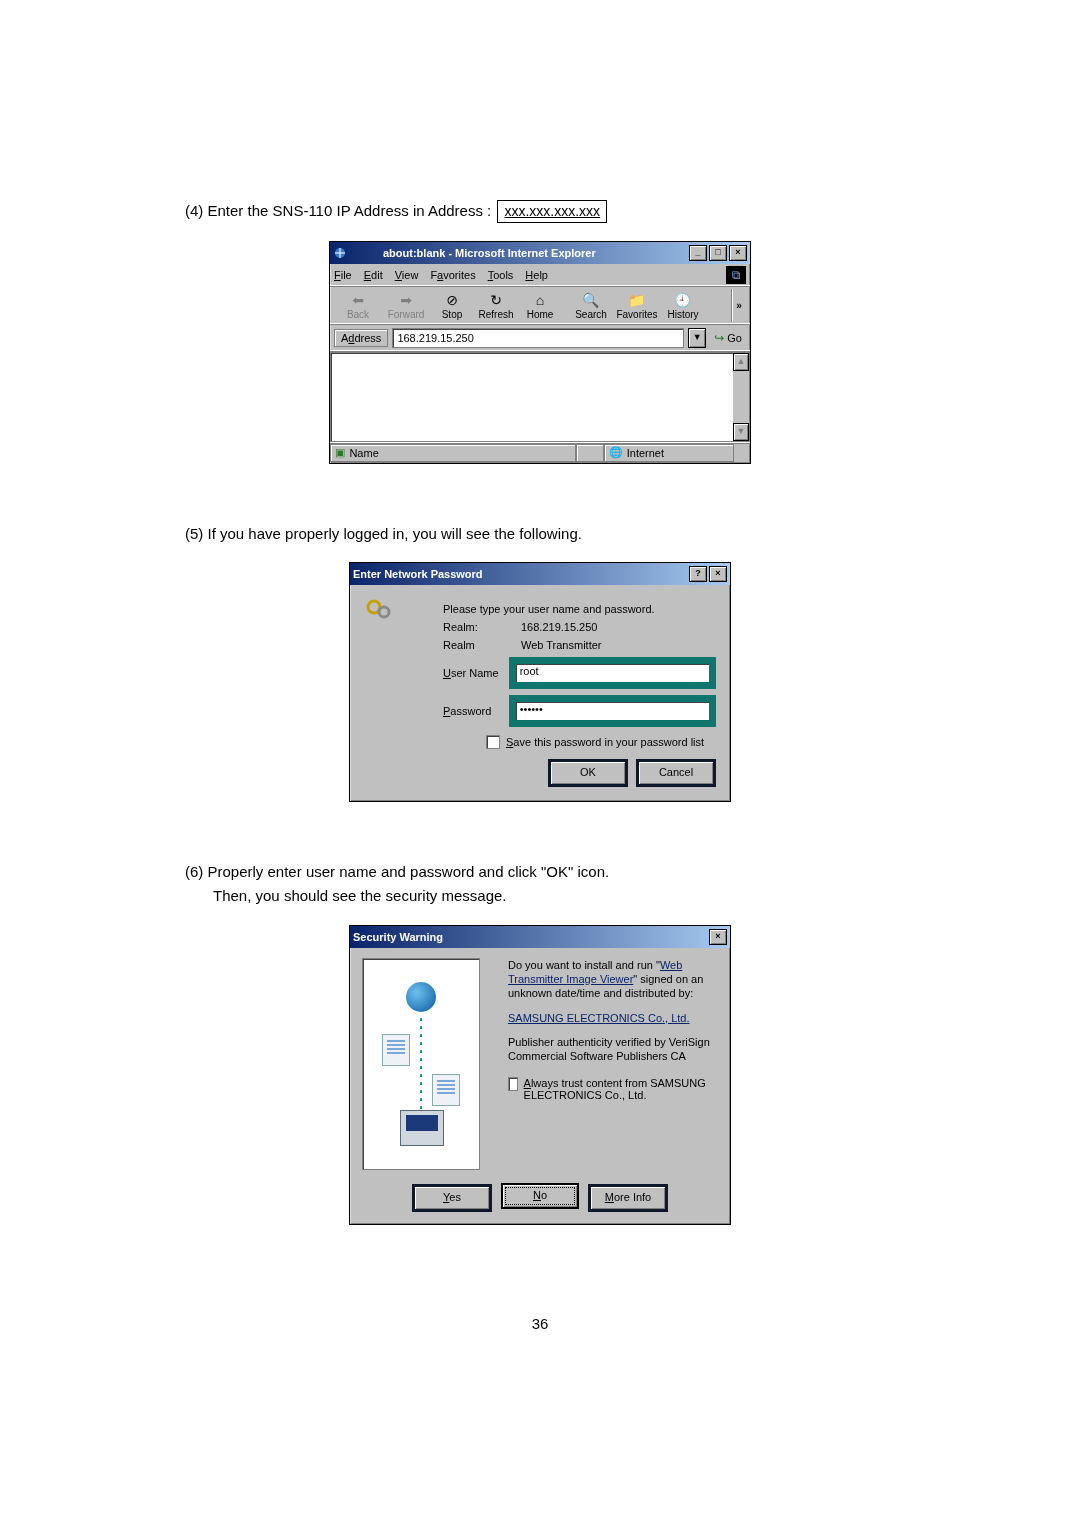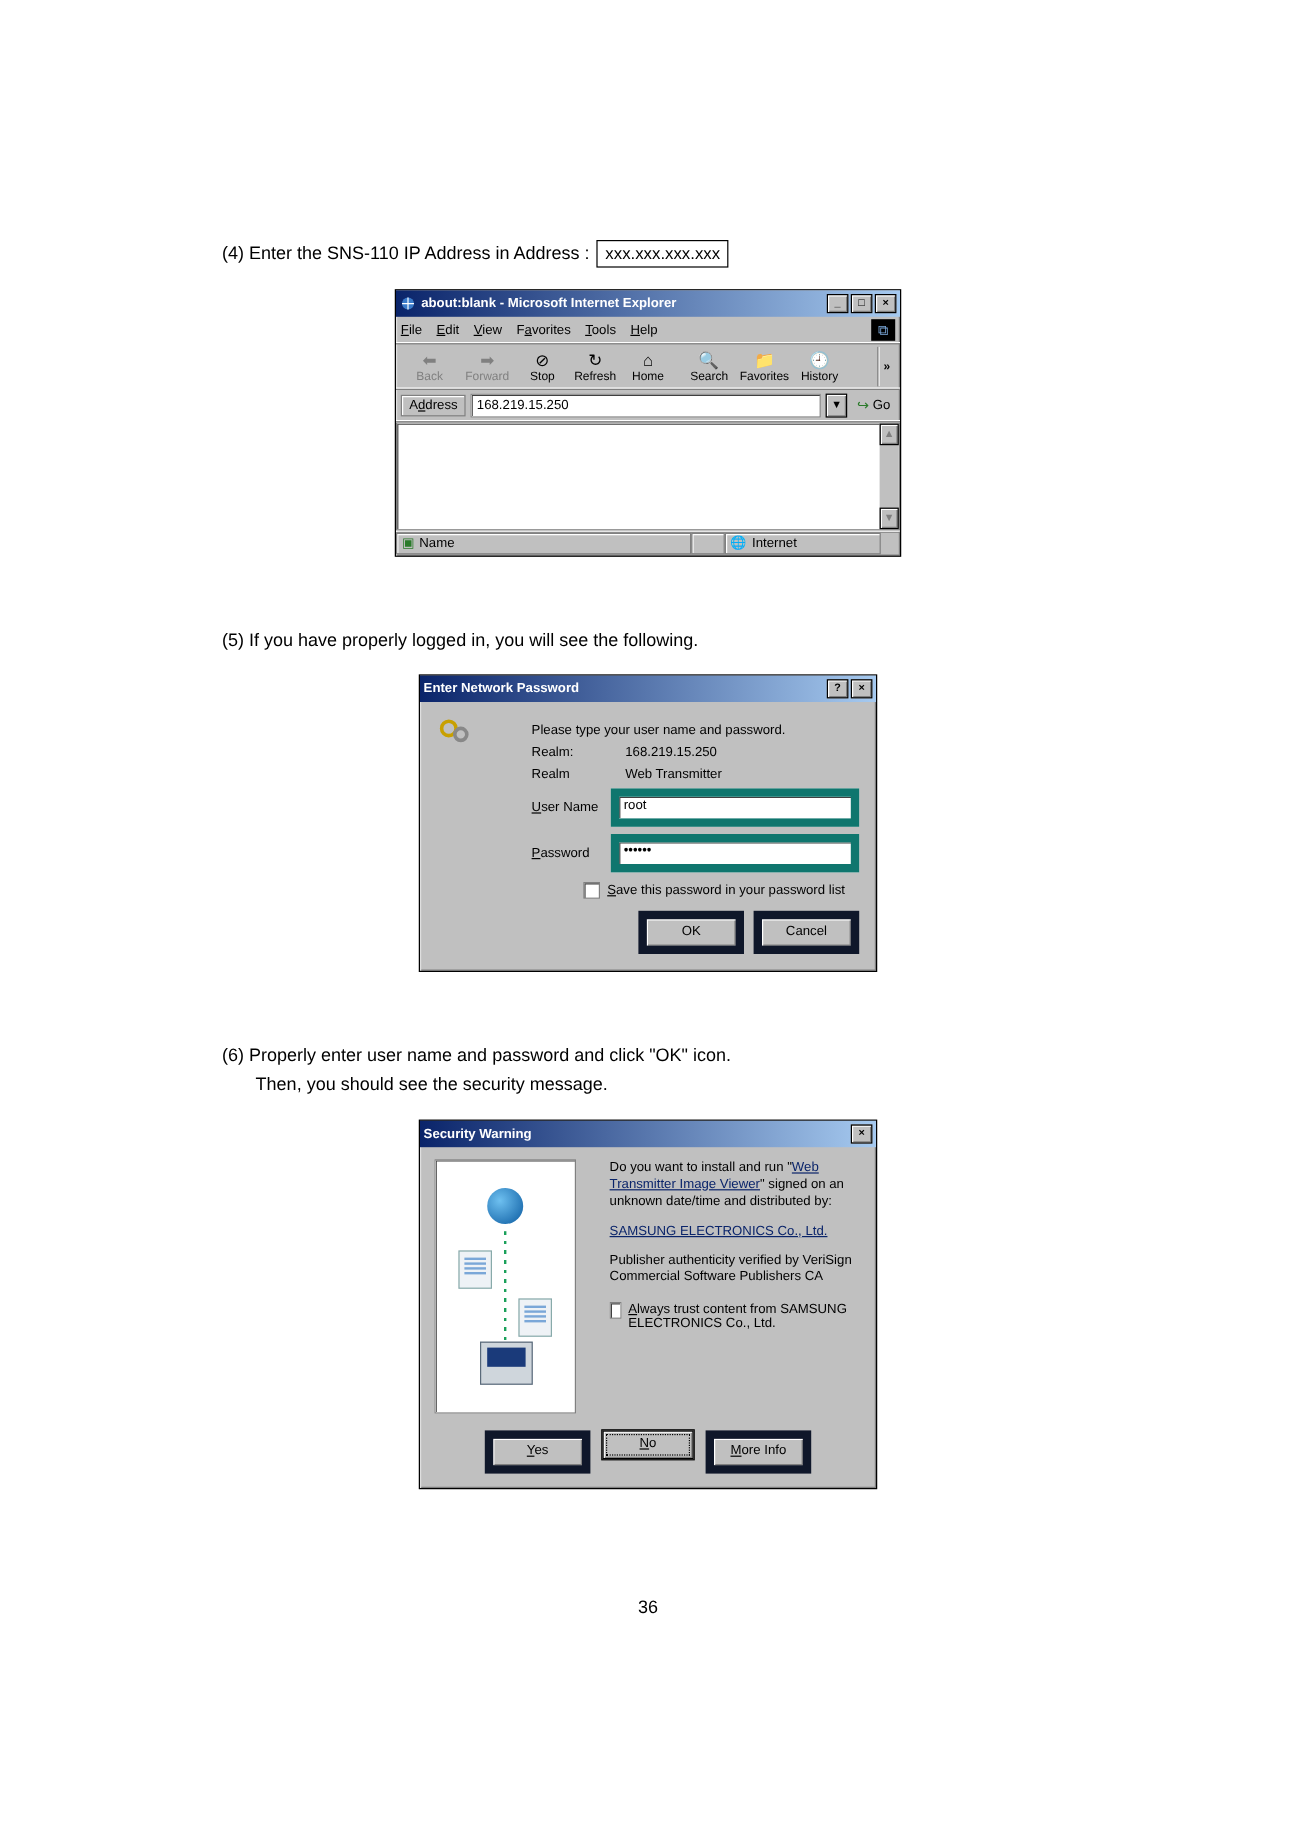--- a/index.html
+++ b/index.html
@@ -16,39 +16,41 @@
   .instr {
     margin: 0 0 18px 0;
     line-height: 1.35;
   }
   .ip-box {
     display: inline-block;
     border: 1px solid #000;
     padding: 1px 6px;
     font-size: 14px;
     margin-left: 2px;
+    text-decoration: underline;
   }
 
   
   .win {
     margin: 14px auto 60px auto;
     background: #c0c0c0;
     border: 1px solid #000;
     box-shadow: inset 1px 1px 0 #dfdfdf, inset -1px -1px 0 #808080;
     font-family: Tahoma, Arial, sans-serif;
     font-size: 11px;
     color: #000;
   }
   .titlebar {
     background: linear-gradient(to right, #0a246a, #a6caf0);
     color: #fff;
     padding: 2px 3px;
     display: flex;
     align-items: center;
     height: 18px;
+    gap: 32px;
   }
   .titlebar .t-icon {
     width: 14px; height: 14px;
     margin-right: 4px;
     display: flex; align-items:center; justify-content:center;
   }
   .titlebar .title-text { flex: 1; font-weight: bold; font-size: 11px; }
   .titlebar .sysbtns { display: flex; gap: 2px; }
   .sysbtn {
     width: 16px; height: 14px;
@@ -196,21 +198,21 @@
   .pw-main { margin-left: 44px; }
   .chk-row { display:flex;align-items:center;gap:6px; margin:8px 0 10px 78px; }
   .chk {
     width:12px;height:12px;background:#fff;
     border:1px solid #808080; box-shadow: inset 1px 1px 0 #404040;
   }
   .dlg-btns { display:flex; justify-content:flex-end; gap:8px; margin-left:44px; }
   .btn9x {
     width: 74px; height: 22px;
     background:#c0c0c0;
-    border:7px solid #0f172a;
+    border:3px solid #0f172a;
     box-shadow: inset 1px 1px 0 #fff, inset -1px -1px 0 #808080;
     text-align:center; line-height:20px; font-size:11px;
   }
   .btn9x.default { box-shadow: inset 1px 1px 0 #fff, inset -1px -1px 0 #808080, 0 0 0 1px #000; border:1px solid #000; outline:1px dotted #000; outline-offset:-4px; }
 
   
   .sec-dlg { width: 380px; margin-bottom: 90px; }
   .sec-body { display:flex; padding: 10px 12px 6px 12px; gap: 28px; }
   .sec-icon-col {
     width: 116px;

